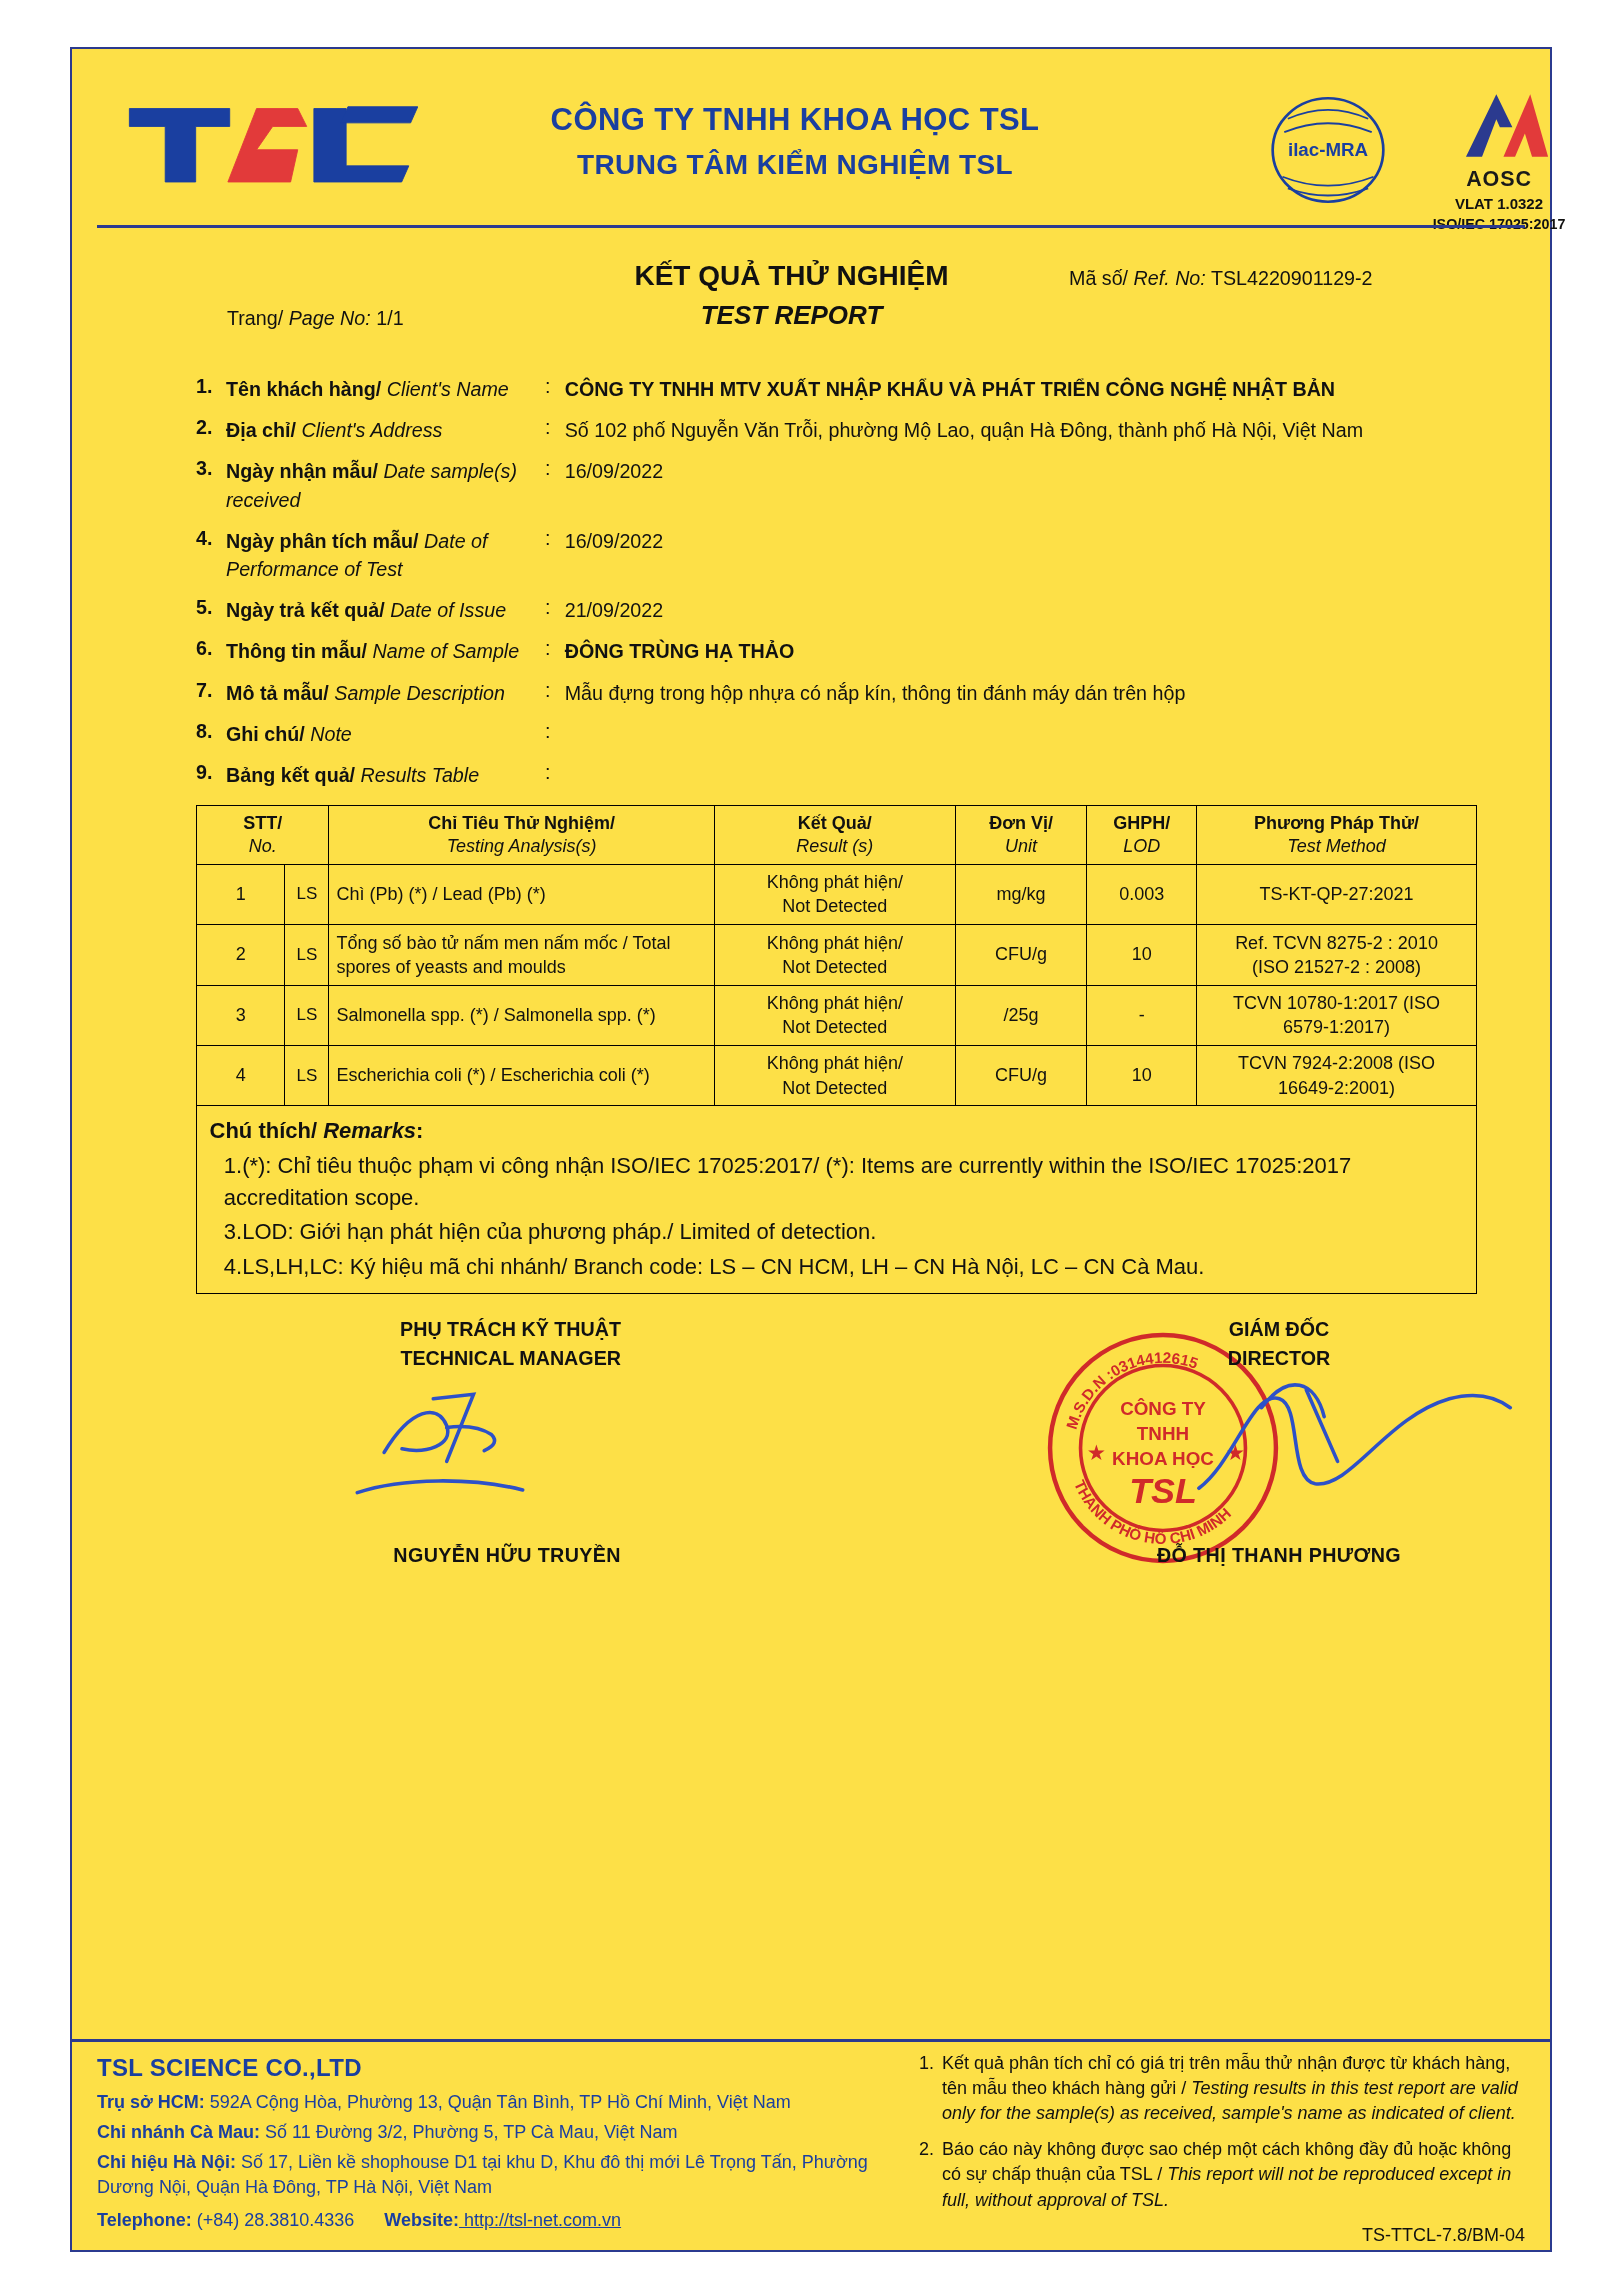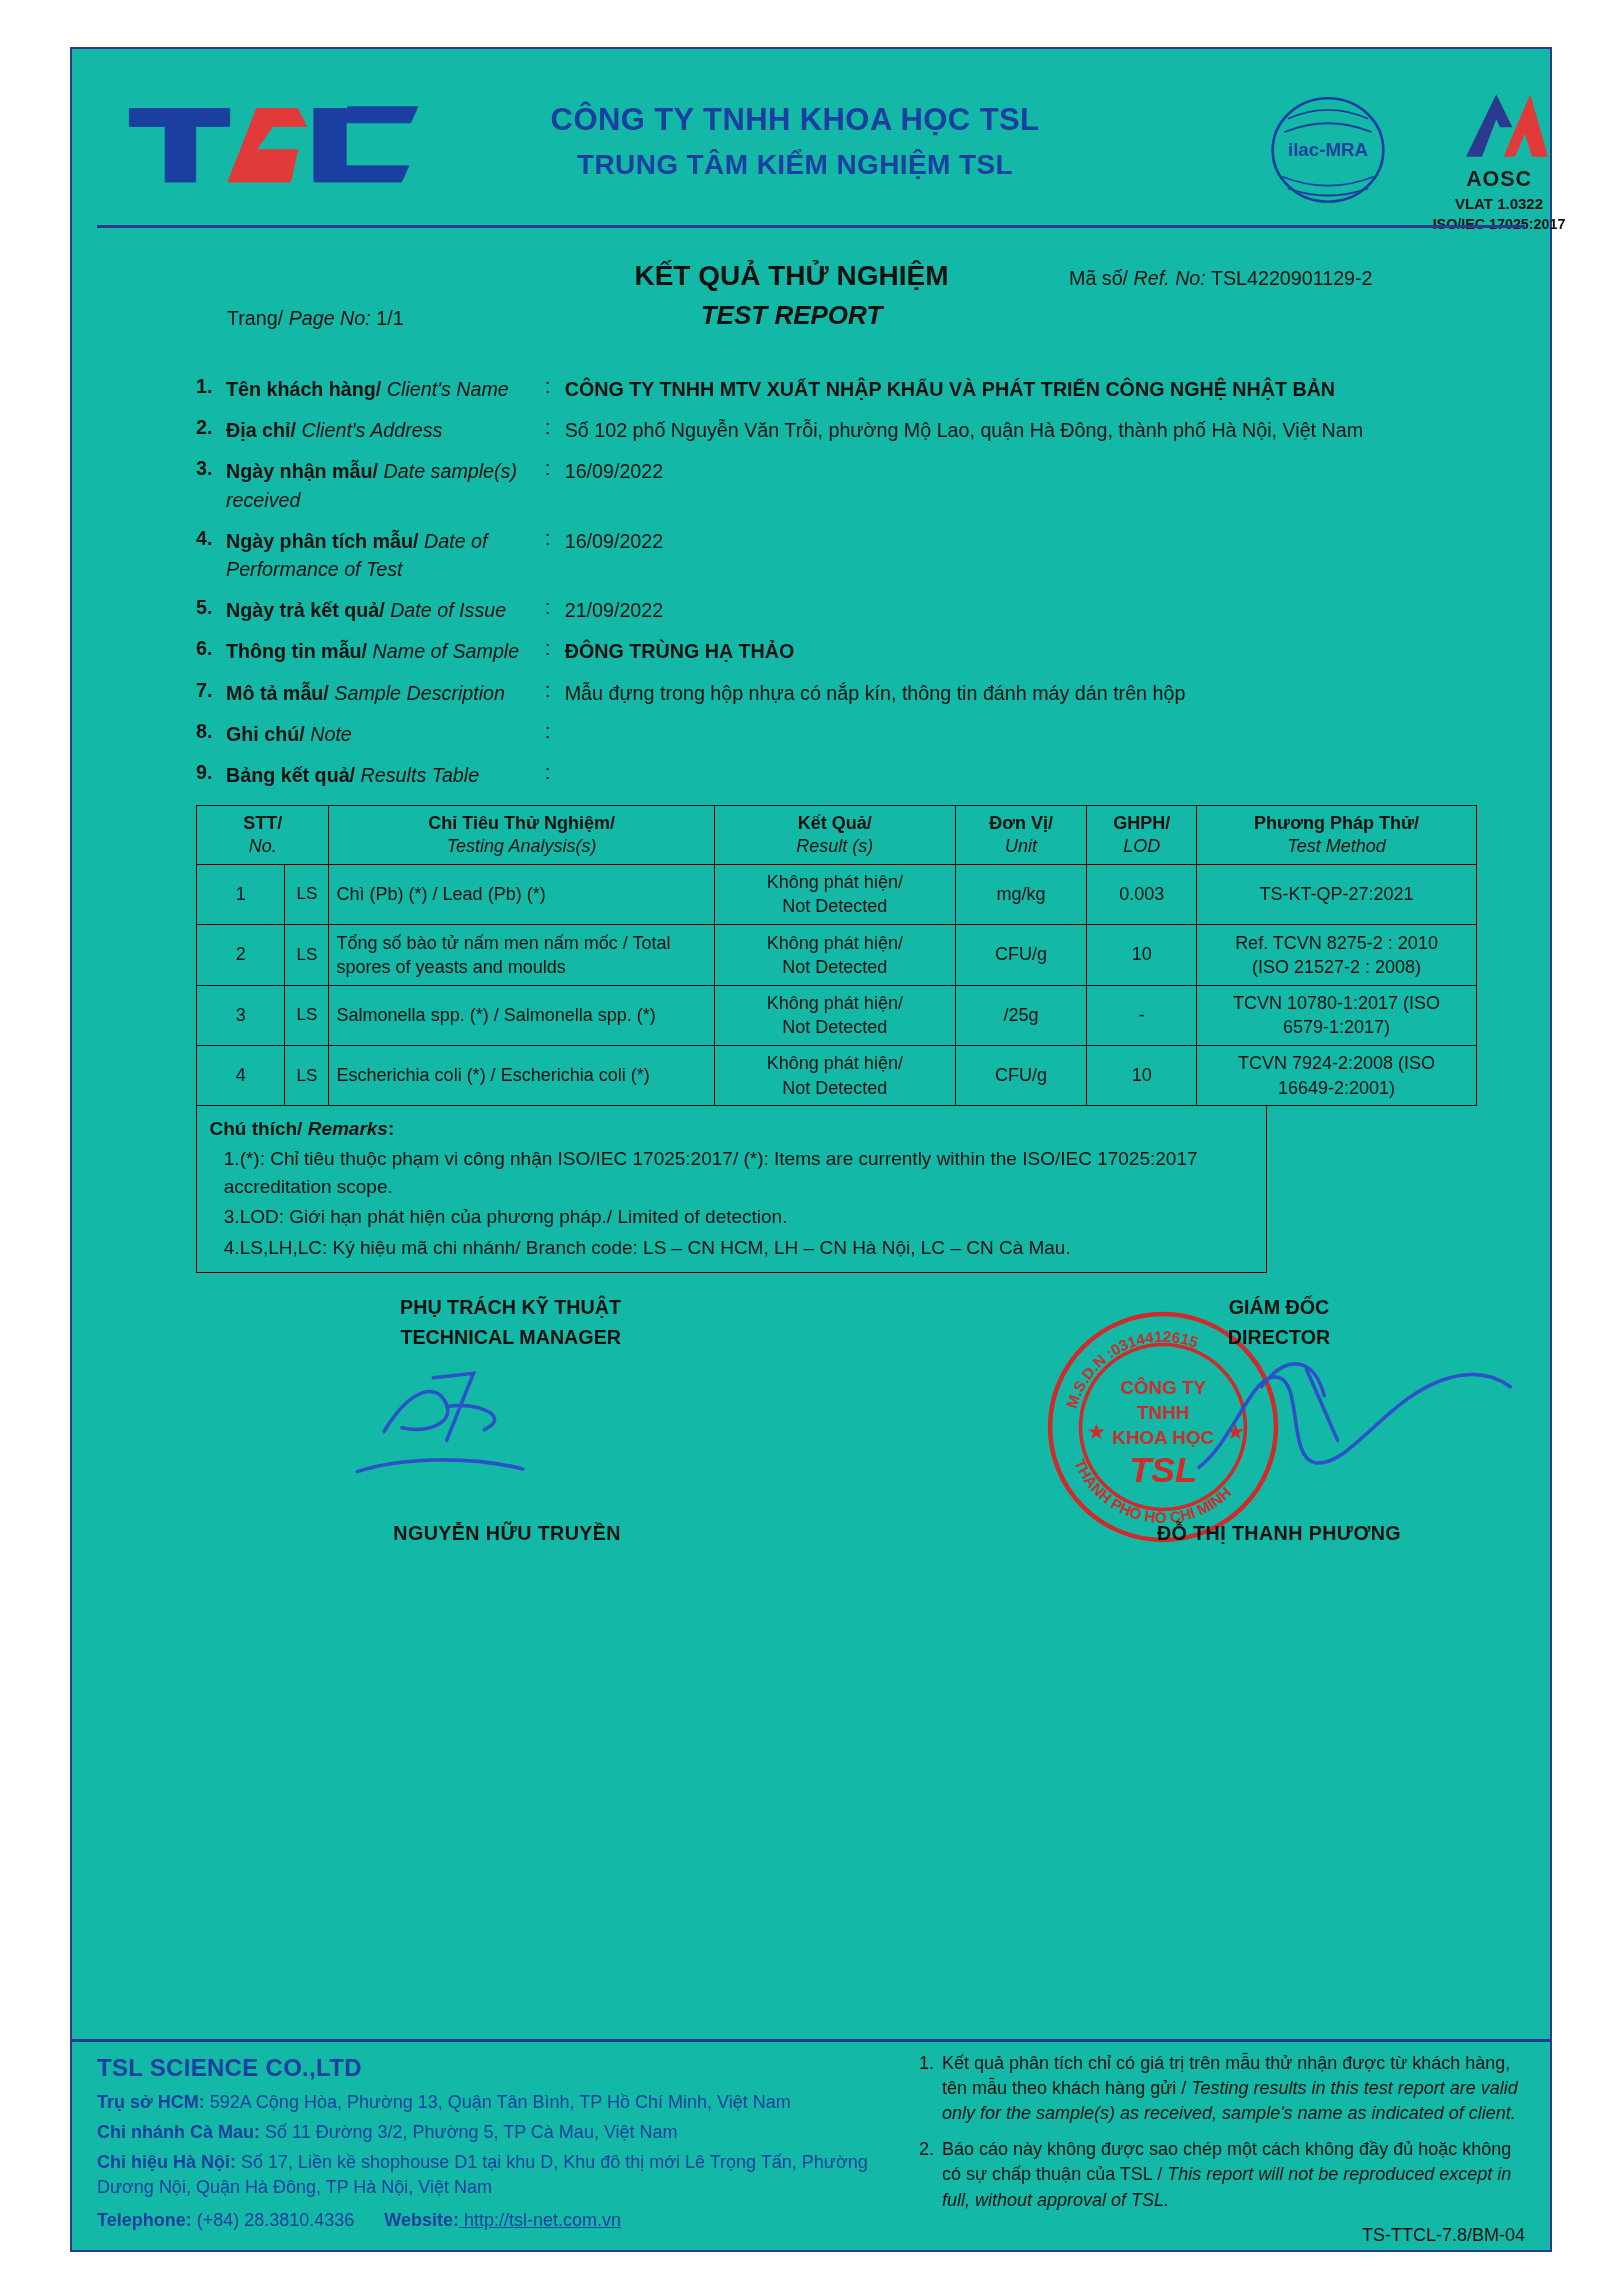--- a/index.html
+++ b/index.html
@@ -10,21 +10,21 @@
     background: #ffffff;
     font-family: "Liberation Sans", sans-serif;
     color: #111;
     position: relative;
   }
   .page {
     position: absolute;
     left: 70px; top: 47px;
     width: 1482px; height: 2205px;
     border: 2.7px solid #2b3a8f;
-    background: #14b8a6;
+    background: #fde047;
   }
   .inner {
     position: absolute;
     left: 0; top: 0; right: 0; bottom: 0;
     padding: 0 25px;
   }
 
   
   .header {
     position: relative;
@@ -148,25 +148,25 @@
   .col-unit{ width: 122px; }
   .col-lod { width: 102px; }
   .col-meth{ width: 260px; }
   .rtable td.name { text-align: left; line-height: 1.35; }
   .rtable td.ls { font-size: 17px; }
   .rtable td.res, .rtable td.meth { line-height: 1.35; }
 
   
   .remarks {
     margin: 0 0 15px 99px;
-    width: 1071px;
+    width: 1281px;
     border: 1.8px solid #000;
     border-top: none;
     padding: 9px 12.5px 10.7px 12.5px;
-    font-size: 19px;
+    font-size: 22px;
     line-height: 1.45;
   }
   .remarks .rt { font-weight: bold; }
   .remarks .rt i { font-style: italic; }
   .remarks .ritem { margin-left: 14.3px; margin-top: 2.7px; }
 
   
   .signs {
     position: relative;
     height: 296px;

